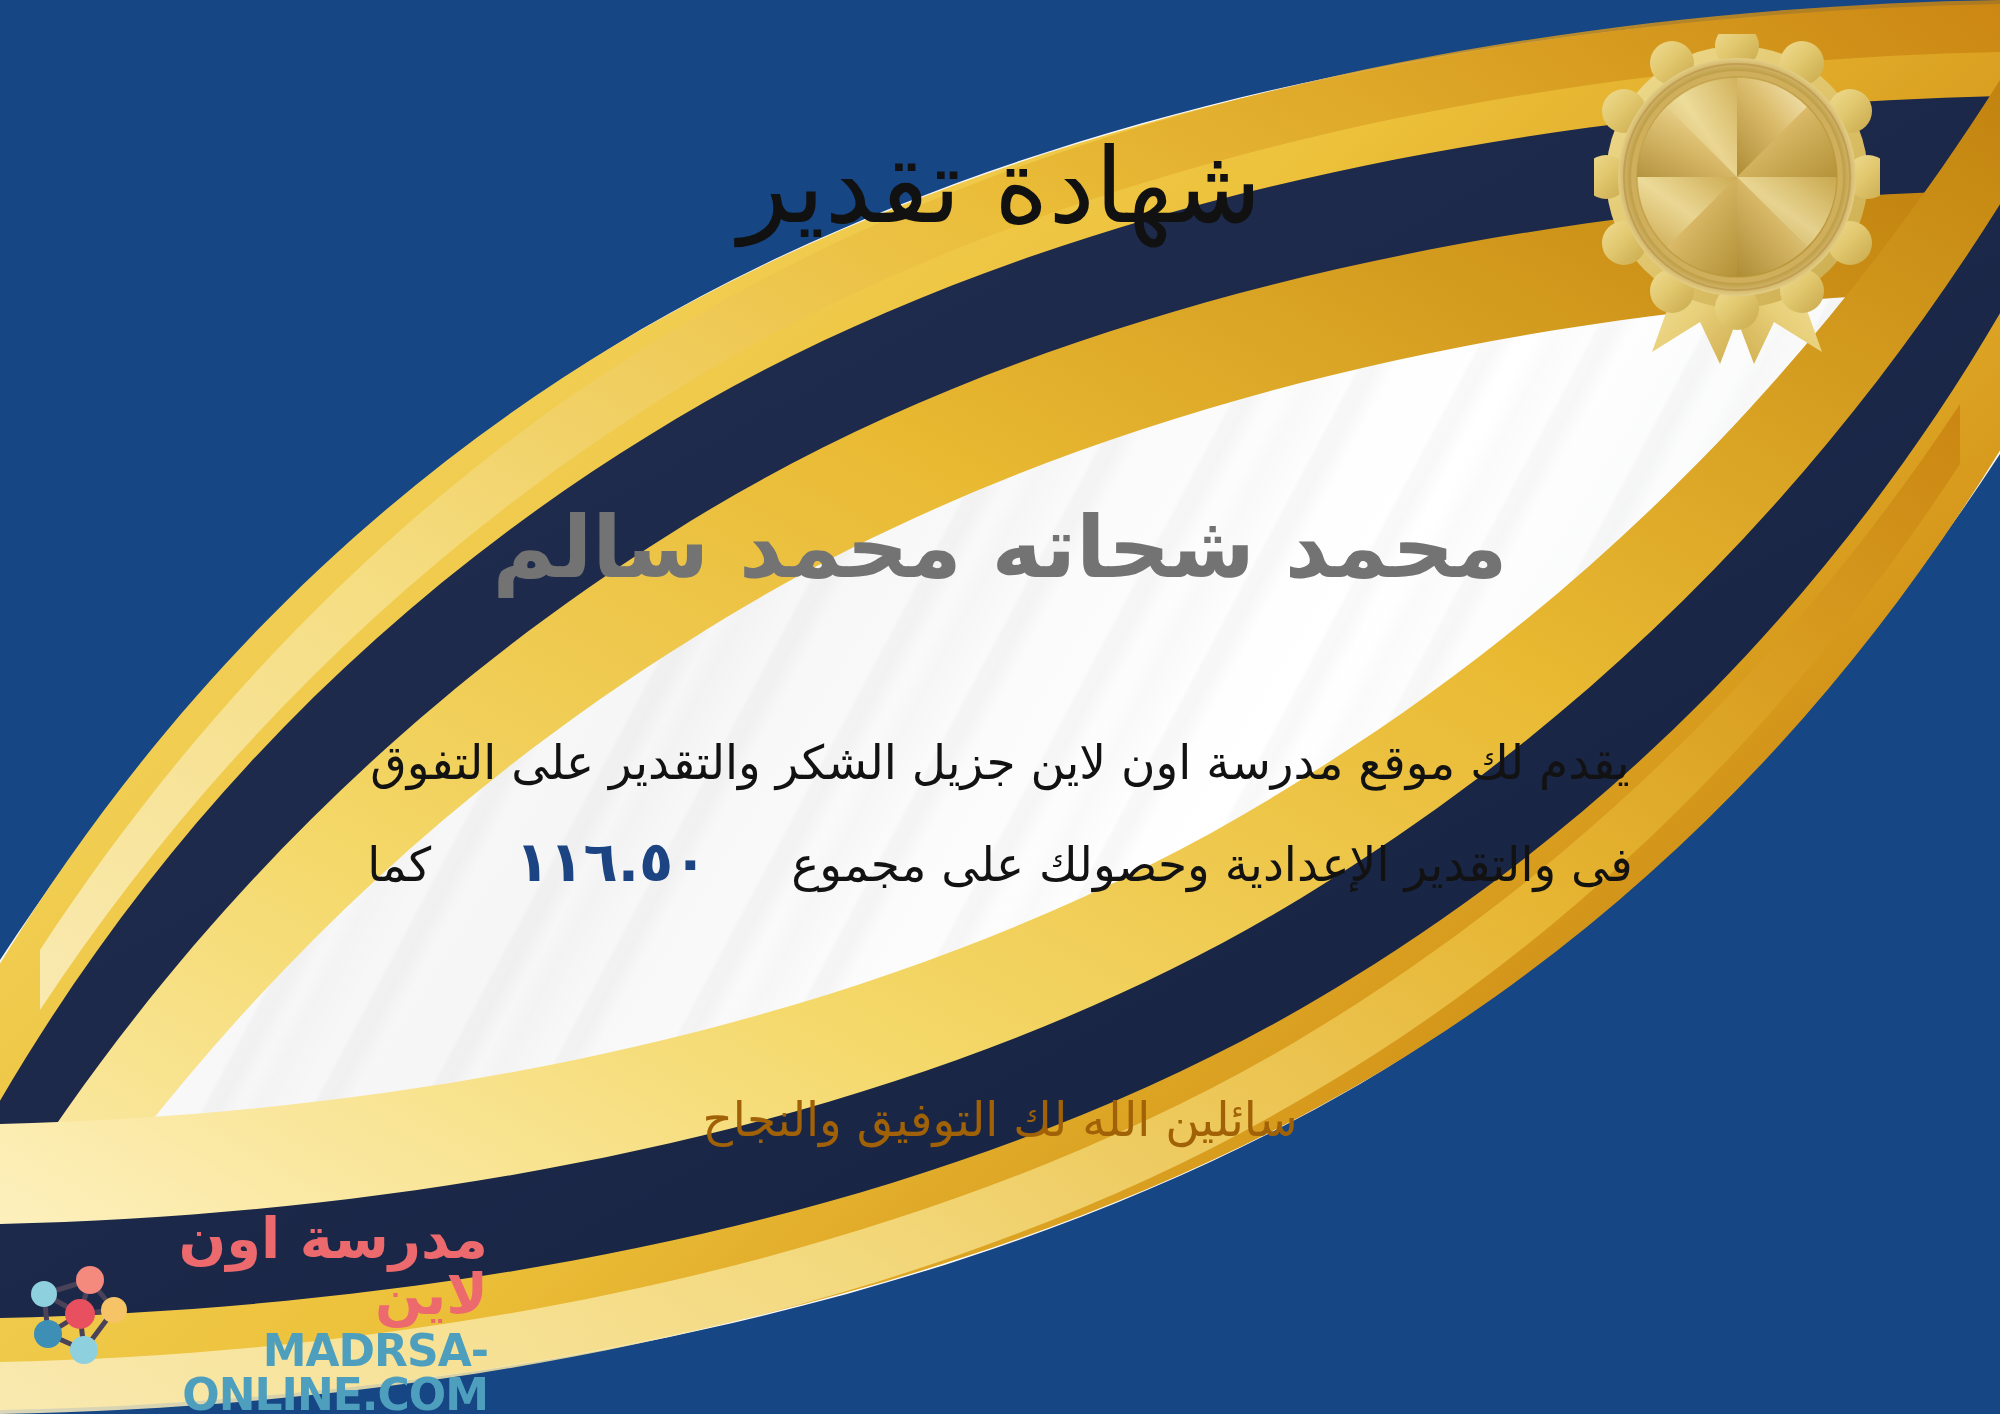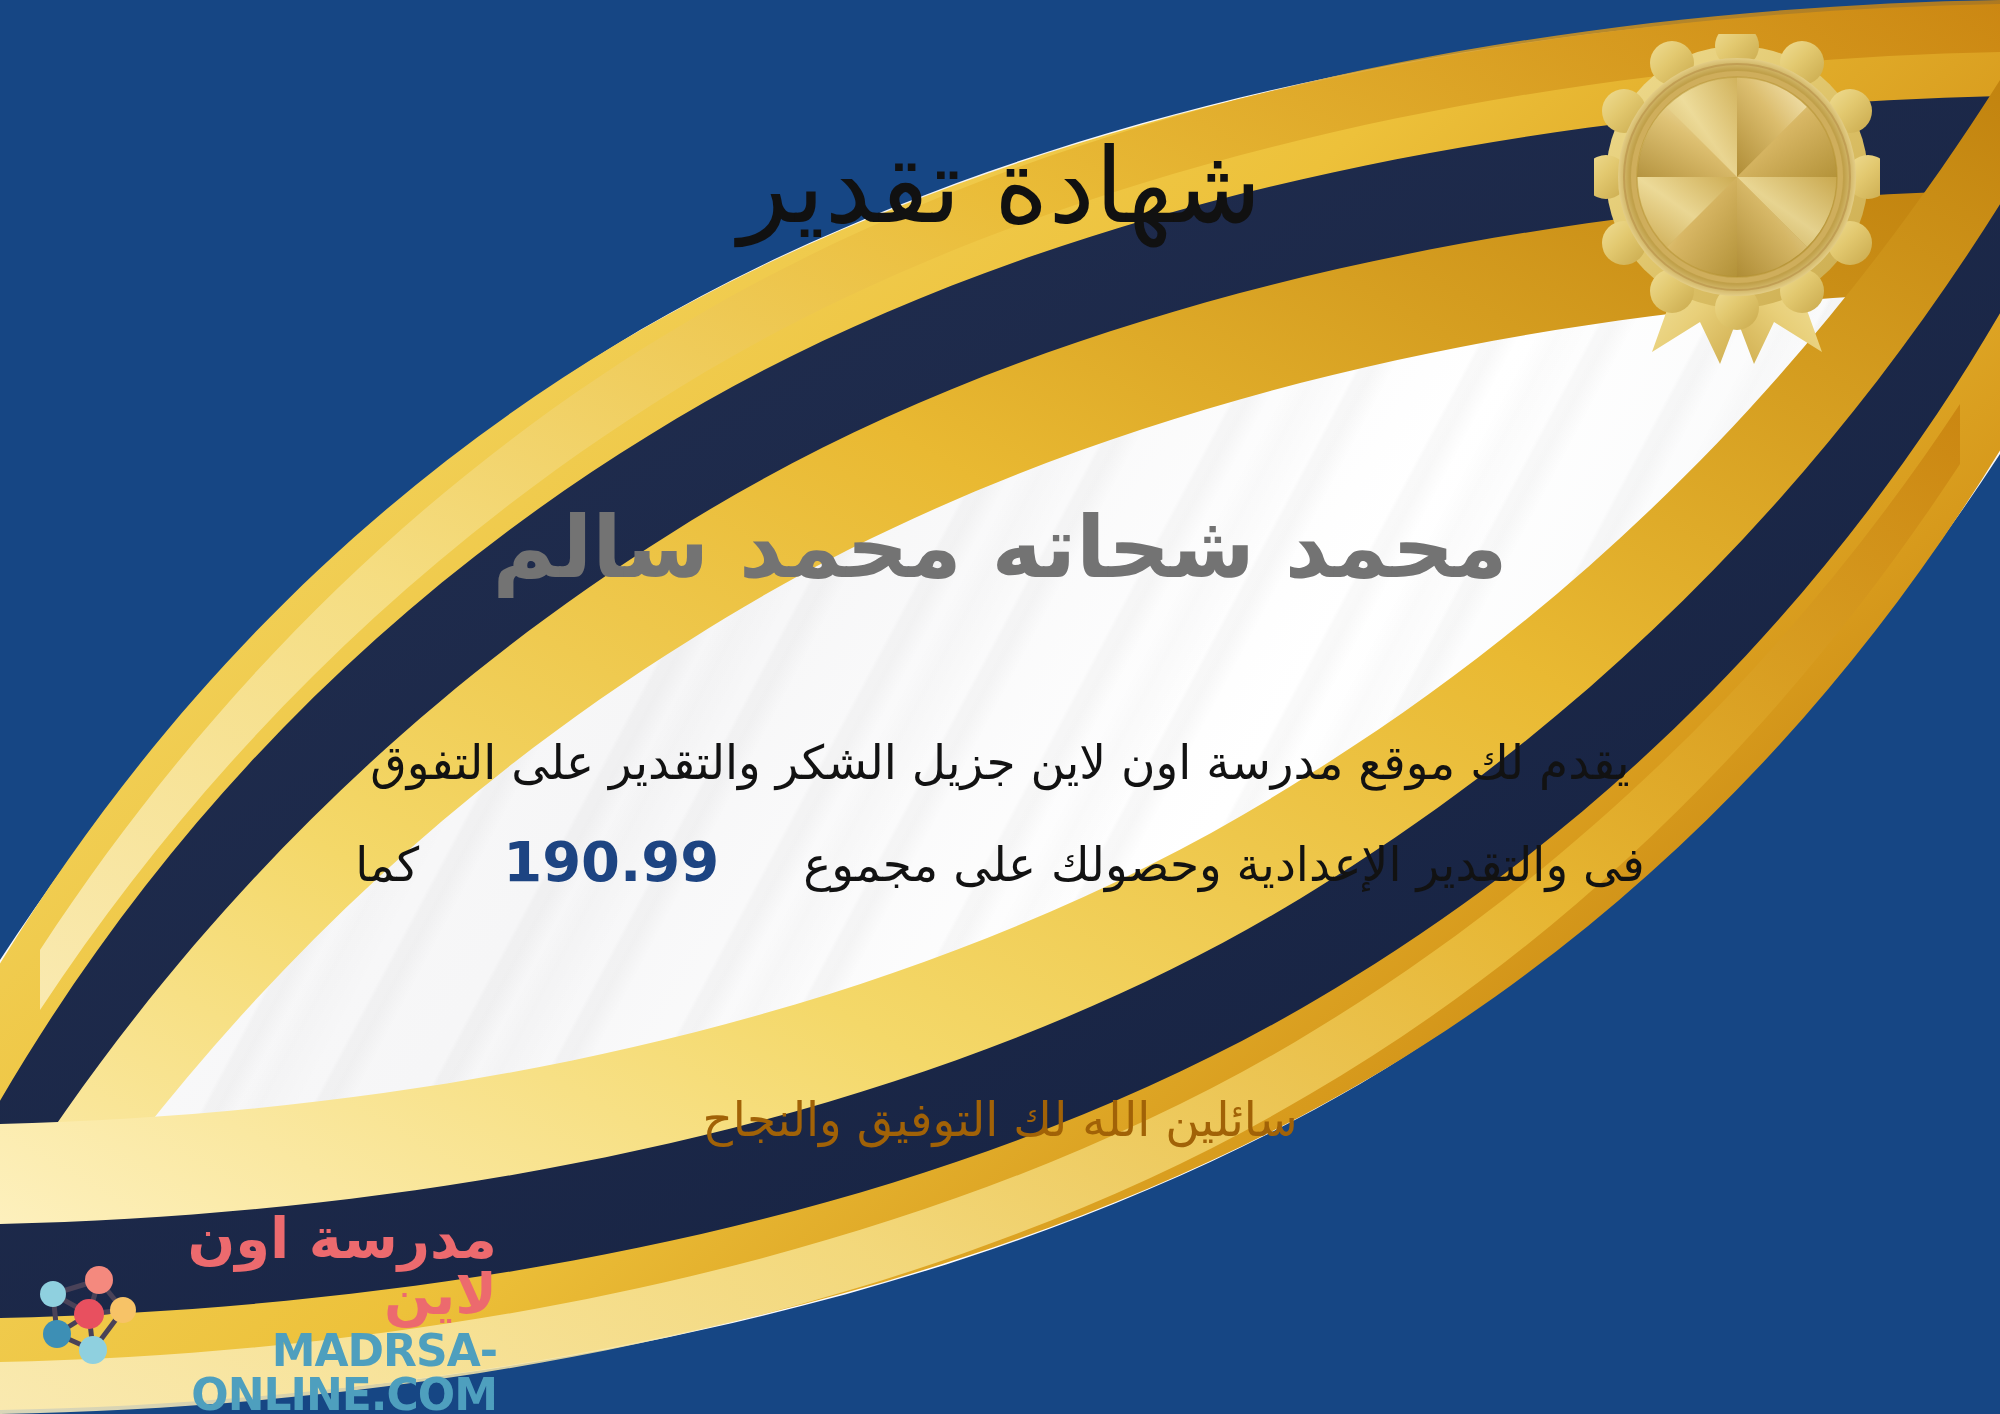--- a/index.html
+++ b/index.html
@@ -130,21 +130,21 @@
     top: 1092px;
     left: 0;
     right: 0;
     font-size: 47px;
     color: #a16207;
   }
 
   
   .brand-logo {
     position: absolute;
-    left: 27px;
+    left: 18px;
     bottom: 30px;
     width: 470px;
     height: 140px;
     display: flex;
     flex-direction: row-reverse;
     align-items: center;
     gap: 10px;
     direction: rtl;
   }
   .brand-mark {
@@ -325,21 +325,21 @@
   </div>
 
   <div class="content">
 
     <div class="cert-title">شهادة تقدير</div>
 
     <div class="recipient-name">محمد شحاته محمد سالم</div>
 
     <div class="body-block">
       <span class="body-line">يقدم لك موقع مدرسة اون لاين جزيل الشكر  والتقدير على التفوق</span>
-      <span class="body-line"><span>فى والتقدير الإعدادية وحصولك على مجموع</span><span class="spacer-wide"></span><span class="score-value">190.99</span><span class="spacer-wide"></span><span>كما</span></span>
+      <span class="body-line"><span>فى والتقدير الإعدادية وحصولك على مجموع</span><span class="spacer-wide"></span><span class="score-value">١١٦.٥٠</span><span class="spacer-wide"></span><span>كما</span></span>
     </div>
 
     <div class="closing-line">سائلين الله لك التوفيق  والنجاح</div>
   </div>
 
   <div class="brand-logo">
     <div class="brand-mark">
       <svg viewBox="0 0 112 112" xmlns="http://www.w3.org/2000/svg">
         <g stroke="#4a4258" stroke-width="5" stroke-linecap="round">
           <line x1="26" y1="36" x2="72" y2="22"></line>

